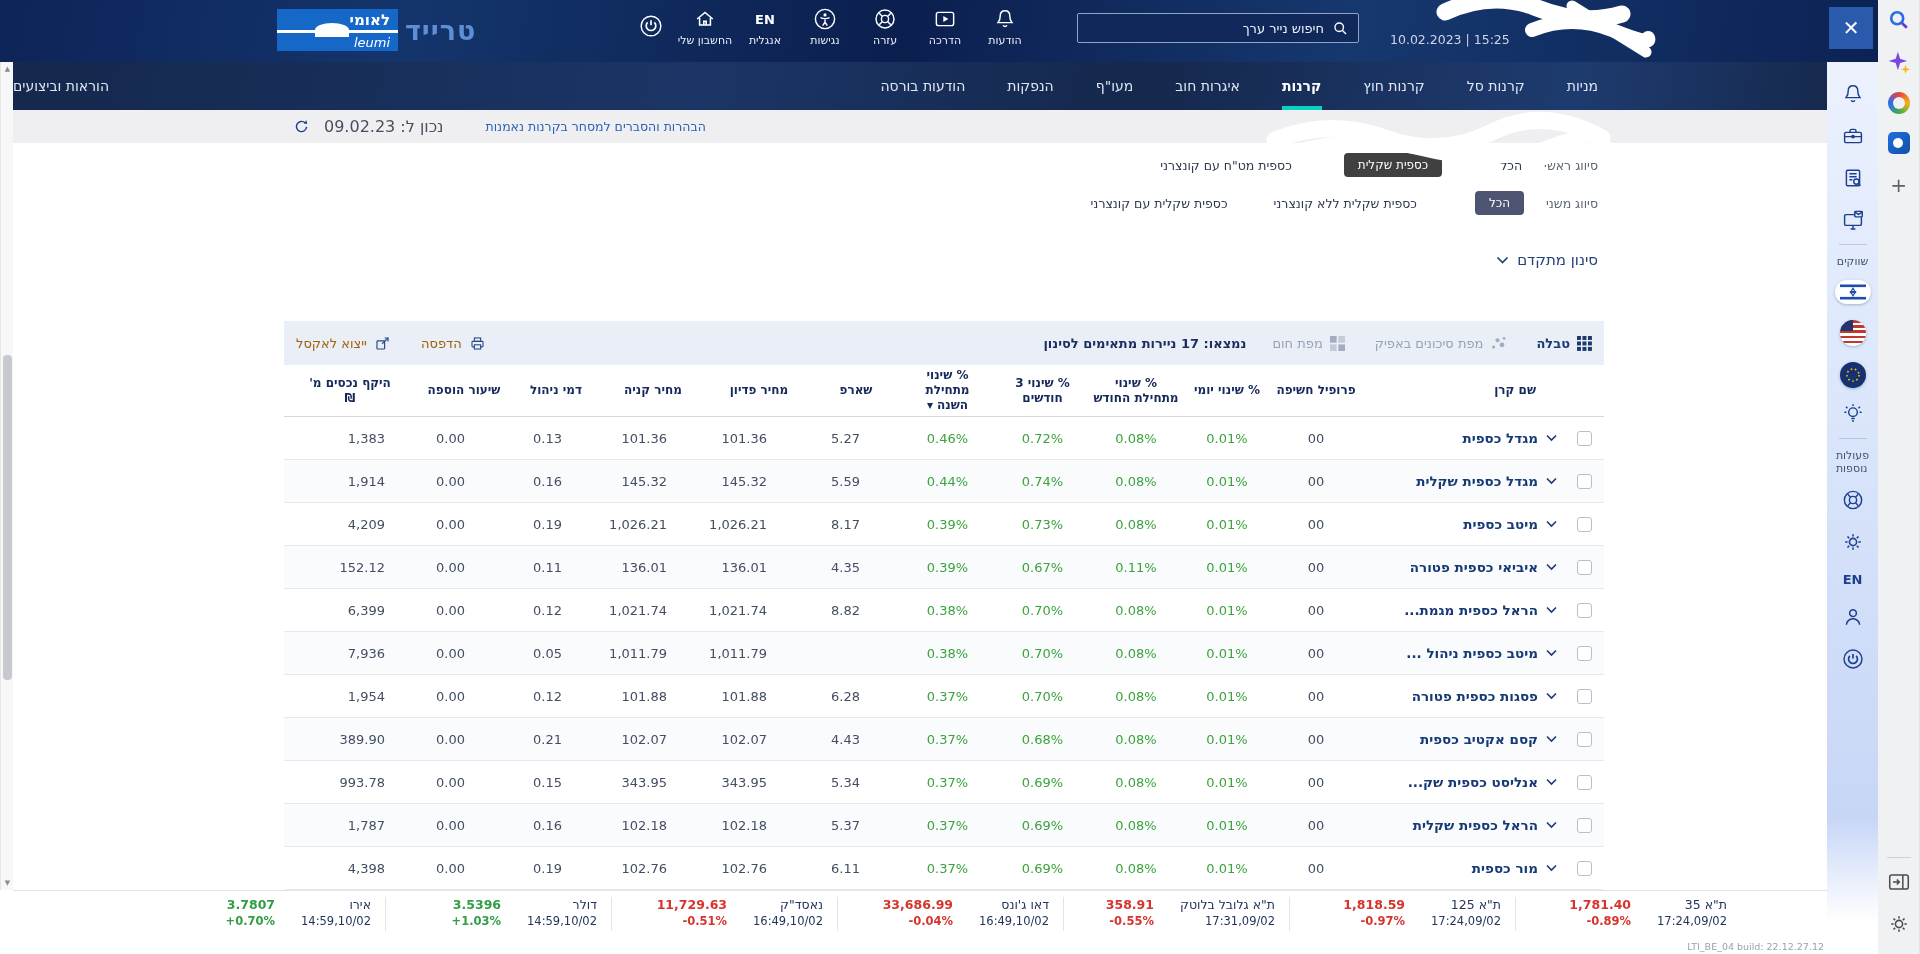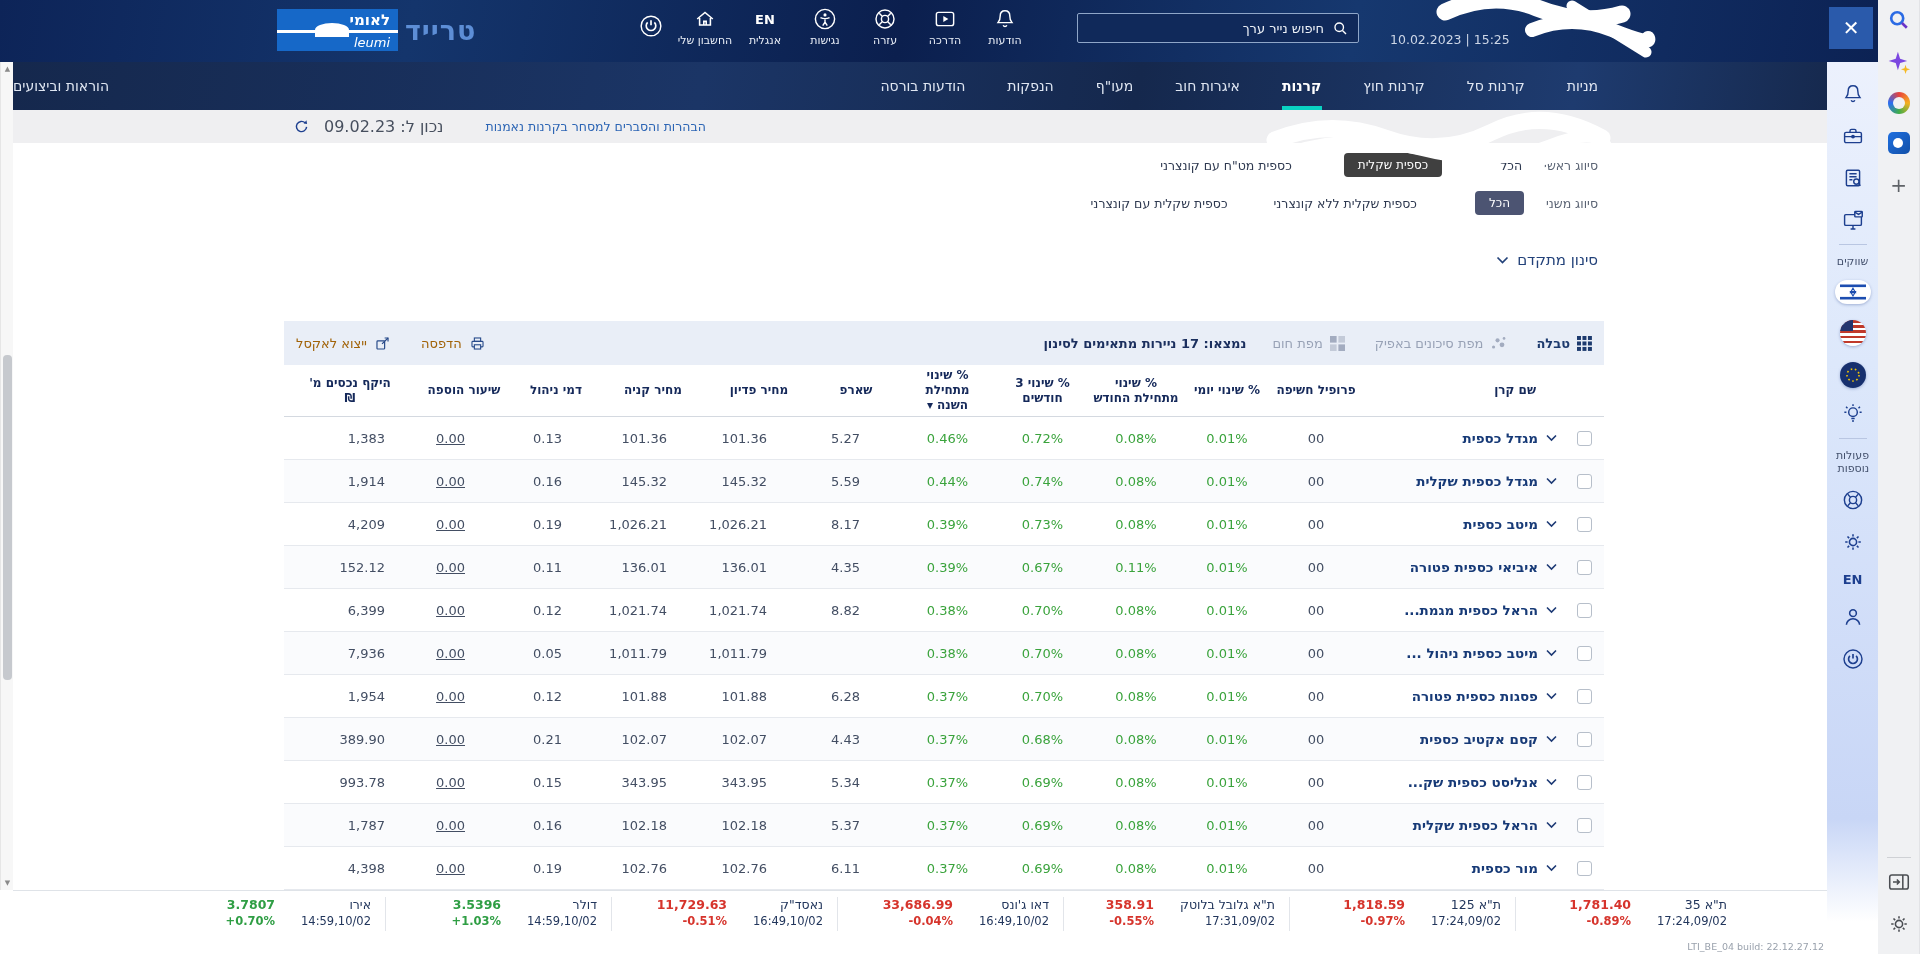--- a/index.html
+++ b/index.html
@@ -77,21 +77,21 @@
   .tbody .trow { display:grid; grid-template-columns:40px 26px 178px 88px 90px 92px 95px 95px 88px 106px 106px 88px 96px 132px;
     height:43px; align-items:center; border-bottom:1px solid #e6e9ee; }
   .tbody .trow:nth-child(even) { background:#fafbfd; }
   .cbx { width:15px; height:15px; border:1px solid #b7bfca; border-radius:3px; background:#fff; margin:0 auto; cursor:pointer; }
   .chev { display:flex; justify-content:center; cursor:pointer; }
   .c-name { font-weight:bold; color:#173a77; font-size:13.5px; text-align:right; white-space:nowrap; overflow:hidden; cursor:pointer;}
   .c-prof { text-align:center; color:#434e63; font-size:13px; }
   .c-pct  { text-align:center; color:#3aa33c; font-size:13px; direction:ltr; }
   .c-num  { color:#434e63; font-size:13px; direction:ltr; text-align:right; }
   .c-sharpe { padding-right:40px; } .c-redeem { padding-right:45px; } .c-buy { padding-right:39px; }
-  .c-fee { padding-right:38px; } .c-add { padding-right:47px;text-decoration:underline; } .c-assets { padding-right:31px; }
+  .c-fee { padding-right:38px; } .c-add { padding-right:47px; } .c-assets { padding-right:31px; }
 
   
   .ticker { position:absolute; top:890px; left:13px; width:1814px; height:46px; background:#fff;
     border-top:1px solid #dfe3e8; display:flex; align-items:center; padding-right:86px; }
   .tick { width:226px; height:34px; display:flex; align-items:center; gap:26px; padding-right:14px; cursor:pointer; }
   .tick:not(:last-child) { border-left:1px solid #e2e5ea; }
   .tk-nameblk { text-align:right; line-height:1.35; }
   .tk-name { font-size:12.5px; color:#22365c; white-space:nowrap; }
   .tk-time { font-size:11.5px; color:#22365c; direction:ltr; }
   .tk-valblk { text-align:right; direction:ltr; line-height:1.35; }
@@ -106,21 +106,21 @@
   .arr-up { top:0; } .arr-dn { bottom:0; }
   .lthumb { position:absolute; top:293px; left:2px; width:9px; height:325px; background:#c6c9ce; border-radius:4px; cursor:pointer;}
 
   
   .sidebar { position:absolute; top:62px; left:51px; right:auto; width:51px; height:860px; z-index:7; right:42px;
     background:linear-gradient(180deg,#ecf1fd 0%,#dde8fb 35%,#cfdcf8 70%,#c8d6f6 88%,#ffffff 100%);
     display:flex; flex-direction:column; align-items:center; padding-top:20px; left:auto; }
   .sb-gap { height:18px; flex:0 0 auto; }
   .sb-icon { width:24px; height:24px; cursor:pointer; flex:0 0 auto; }
   .sb-div { width:28px; height:1px; background:#b9c6e2; margin:12px 0 10px; flex:0 0 auto;}
-  .sb-label { font-size:11px; color:#44516d; text-align:right; line-height:1.2; flex:0 0 auto; }
+  .sb-label { font-size:11px; color:#44516d; text-align:left; line-height:1.2; flex:0 0 auto; }
   .sb-en { font-size:13px; font-weight:bold; color:#1d3f8f; cursor:pointer; flex:0 0 auto;}
   .flag { cursor:pointer; flex:0 0 auto; }
   .flag-il { width:36px; height:24px; background:#fff; border-radius:12px; box-shadow:0 1px 3px rgba(40,70,140,.35); margin-top:12px; }
   .flag-us { width:26px; height:26px; border-radius:50%; overflow:hidden; position:relative; margin-top:16px;
     background:repeating-linear-gradient(180deg,#c0392b 0 2.6px,#fff 2.6px 5.2px); box-shadow:0 1px 3px rgba(40,70,140,.35);}
   .flag-us::after { content:""; position:absolute; top:0; left:0; width:13px; height:11px; background:#23356f; }
   .flag-eu { width:26px; height:26px; border-radius:50%; background:#17306e; margin-top:16px;
     display:flex; align-items:center; justify-content:center; box-shadow:0 1px 3px rgba(40,70,140,.35);}
   .sb-close { position:absolute; top:7px; right:47px; width:44px; height:42px; background:#2a5aab; color:#fff;
     display:flex; align-items:center; justify-content:center; font-size:20px; font-weight:bold; cursor:pointer; z-index:8; }

